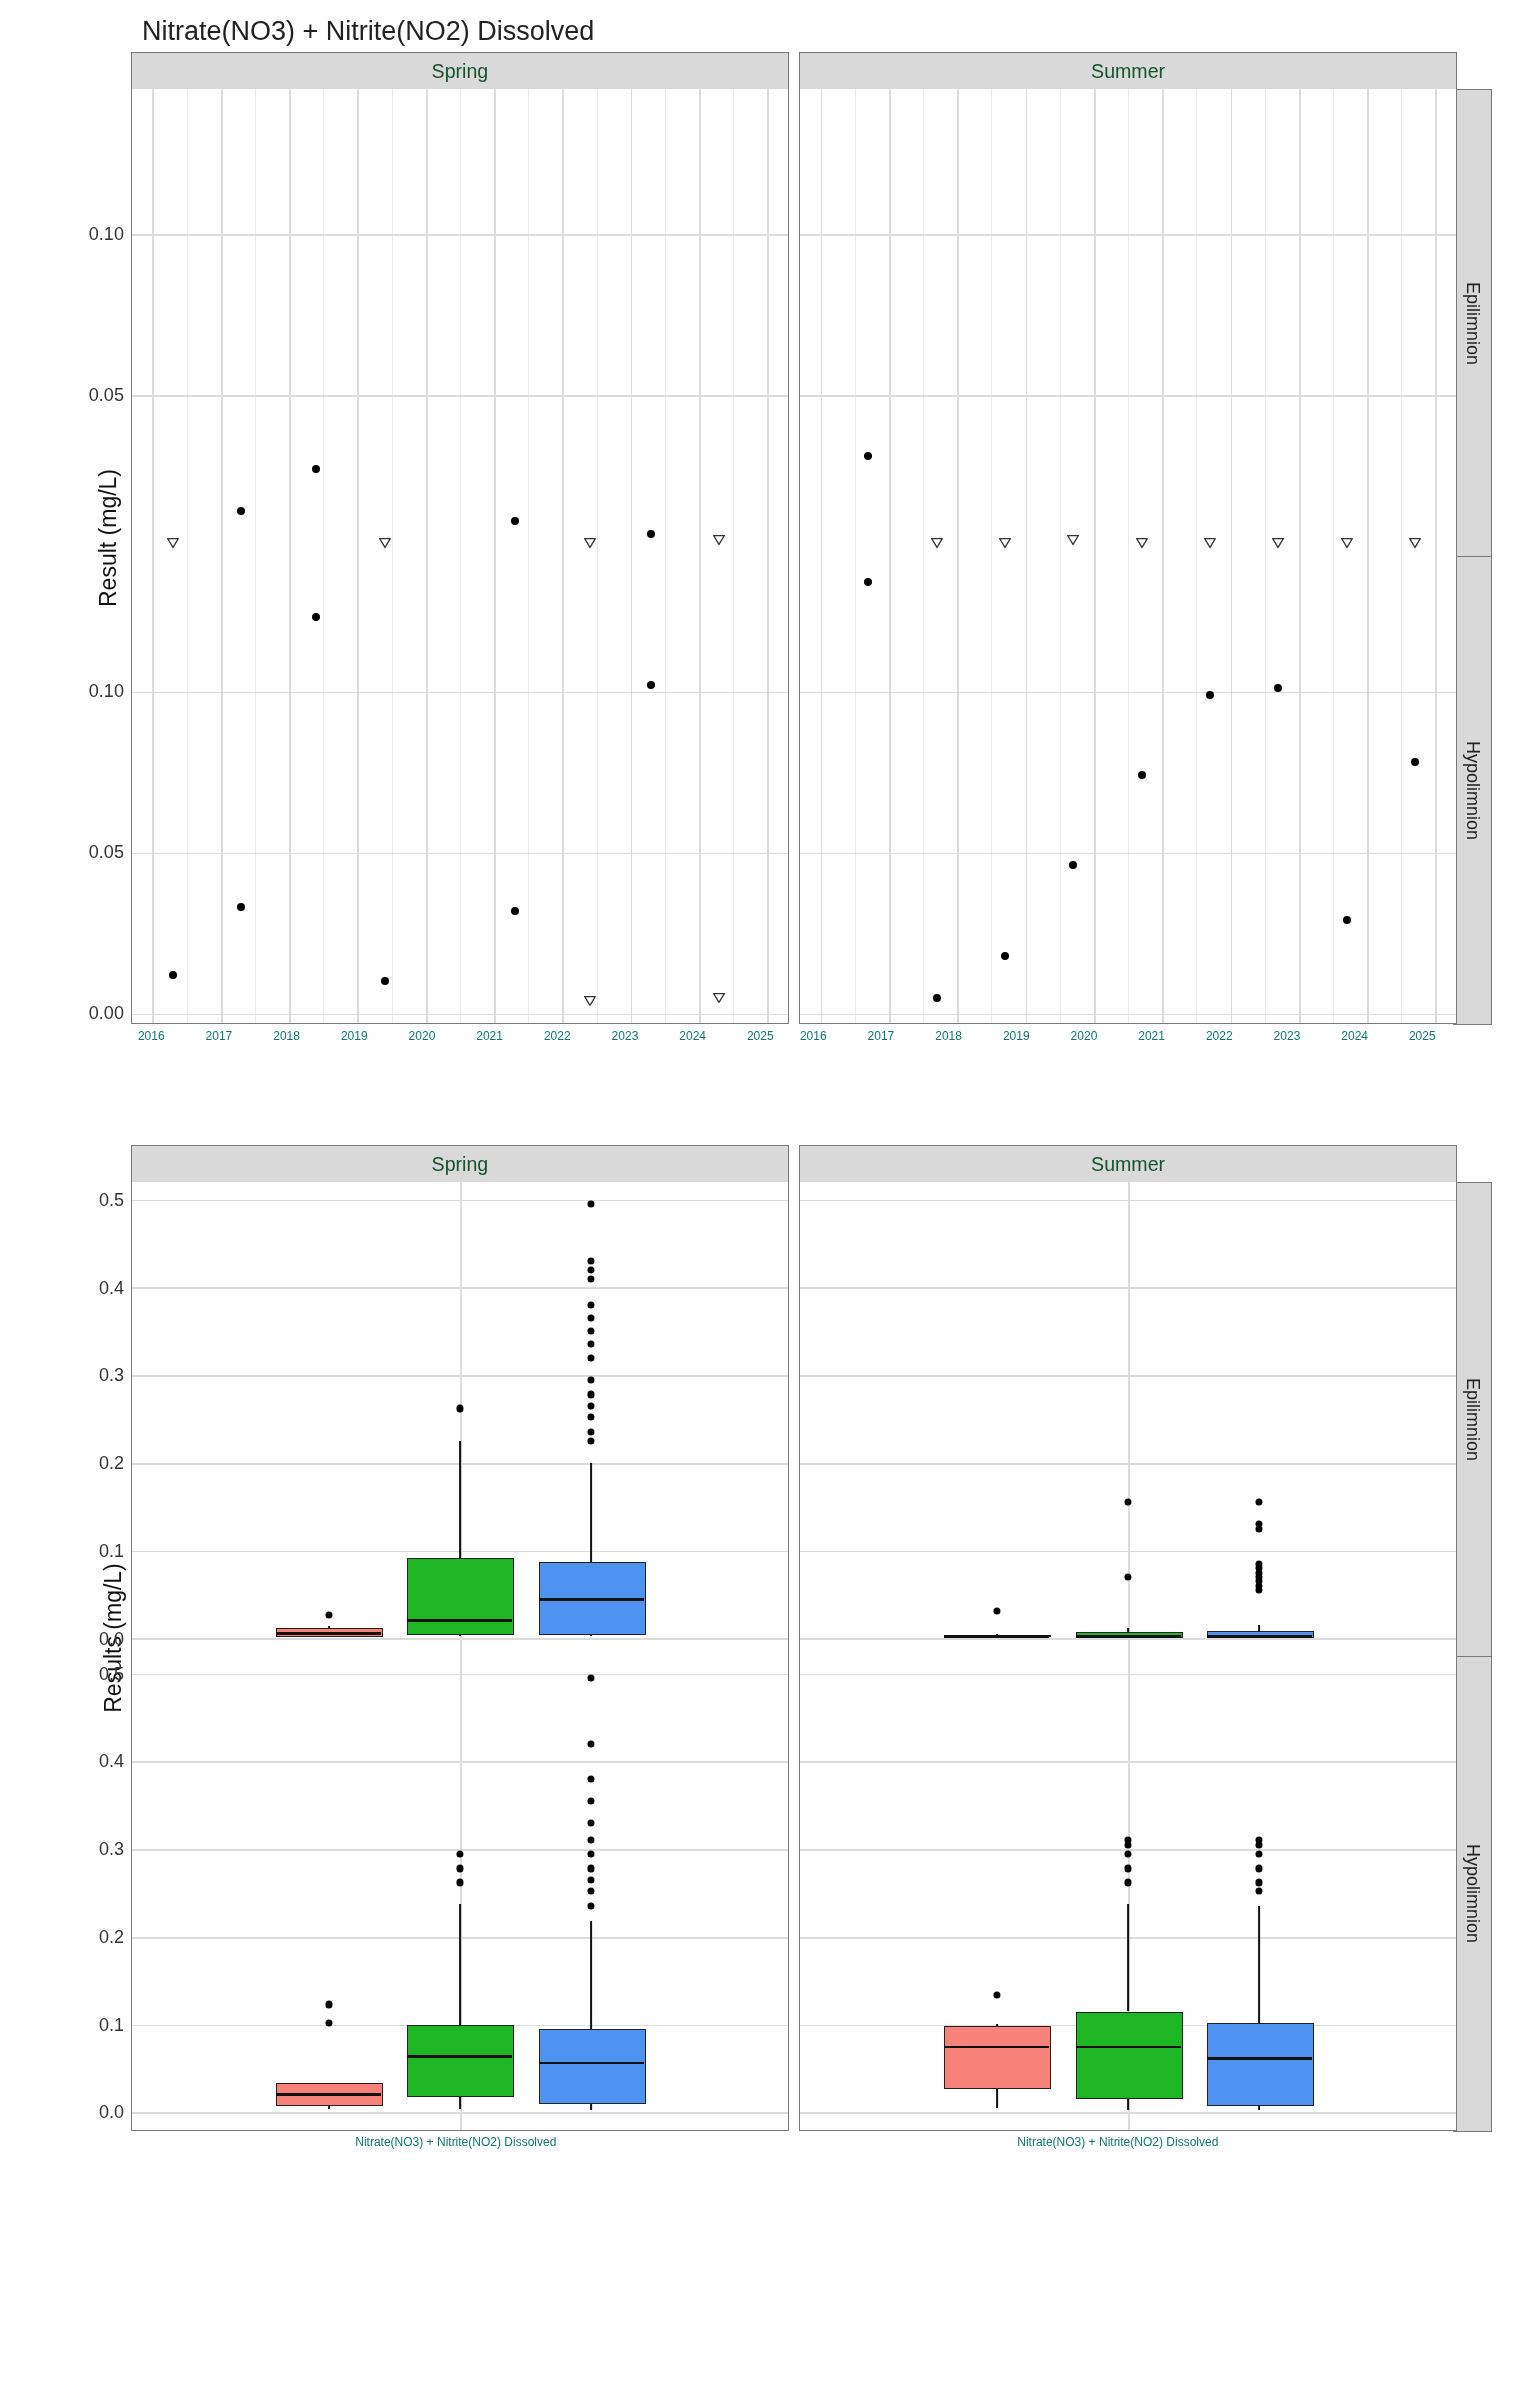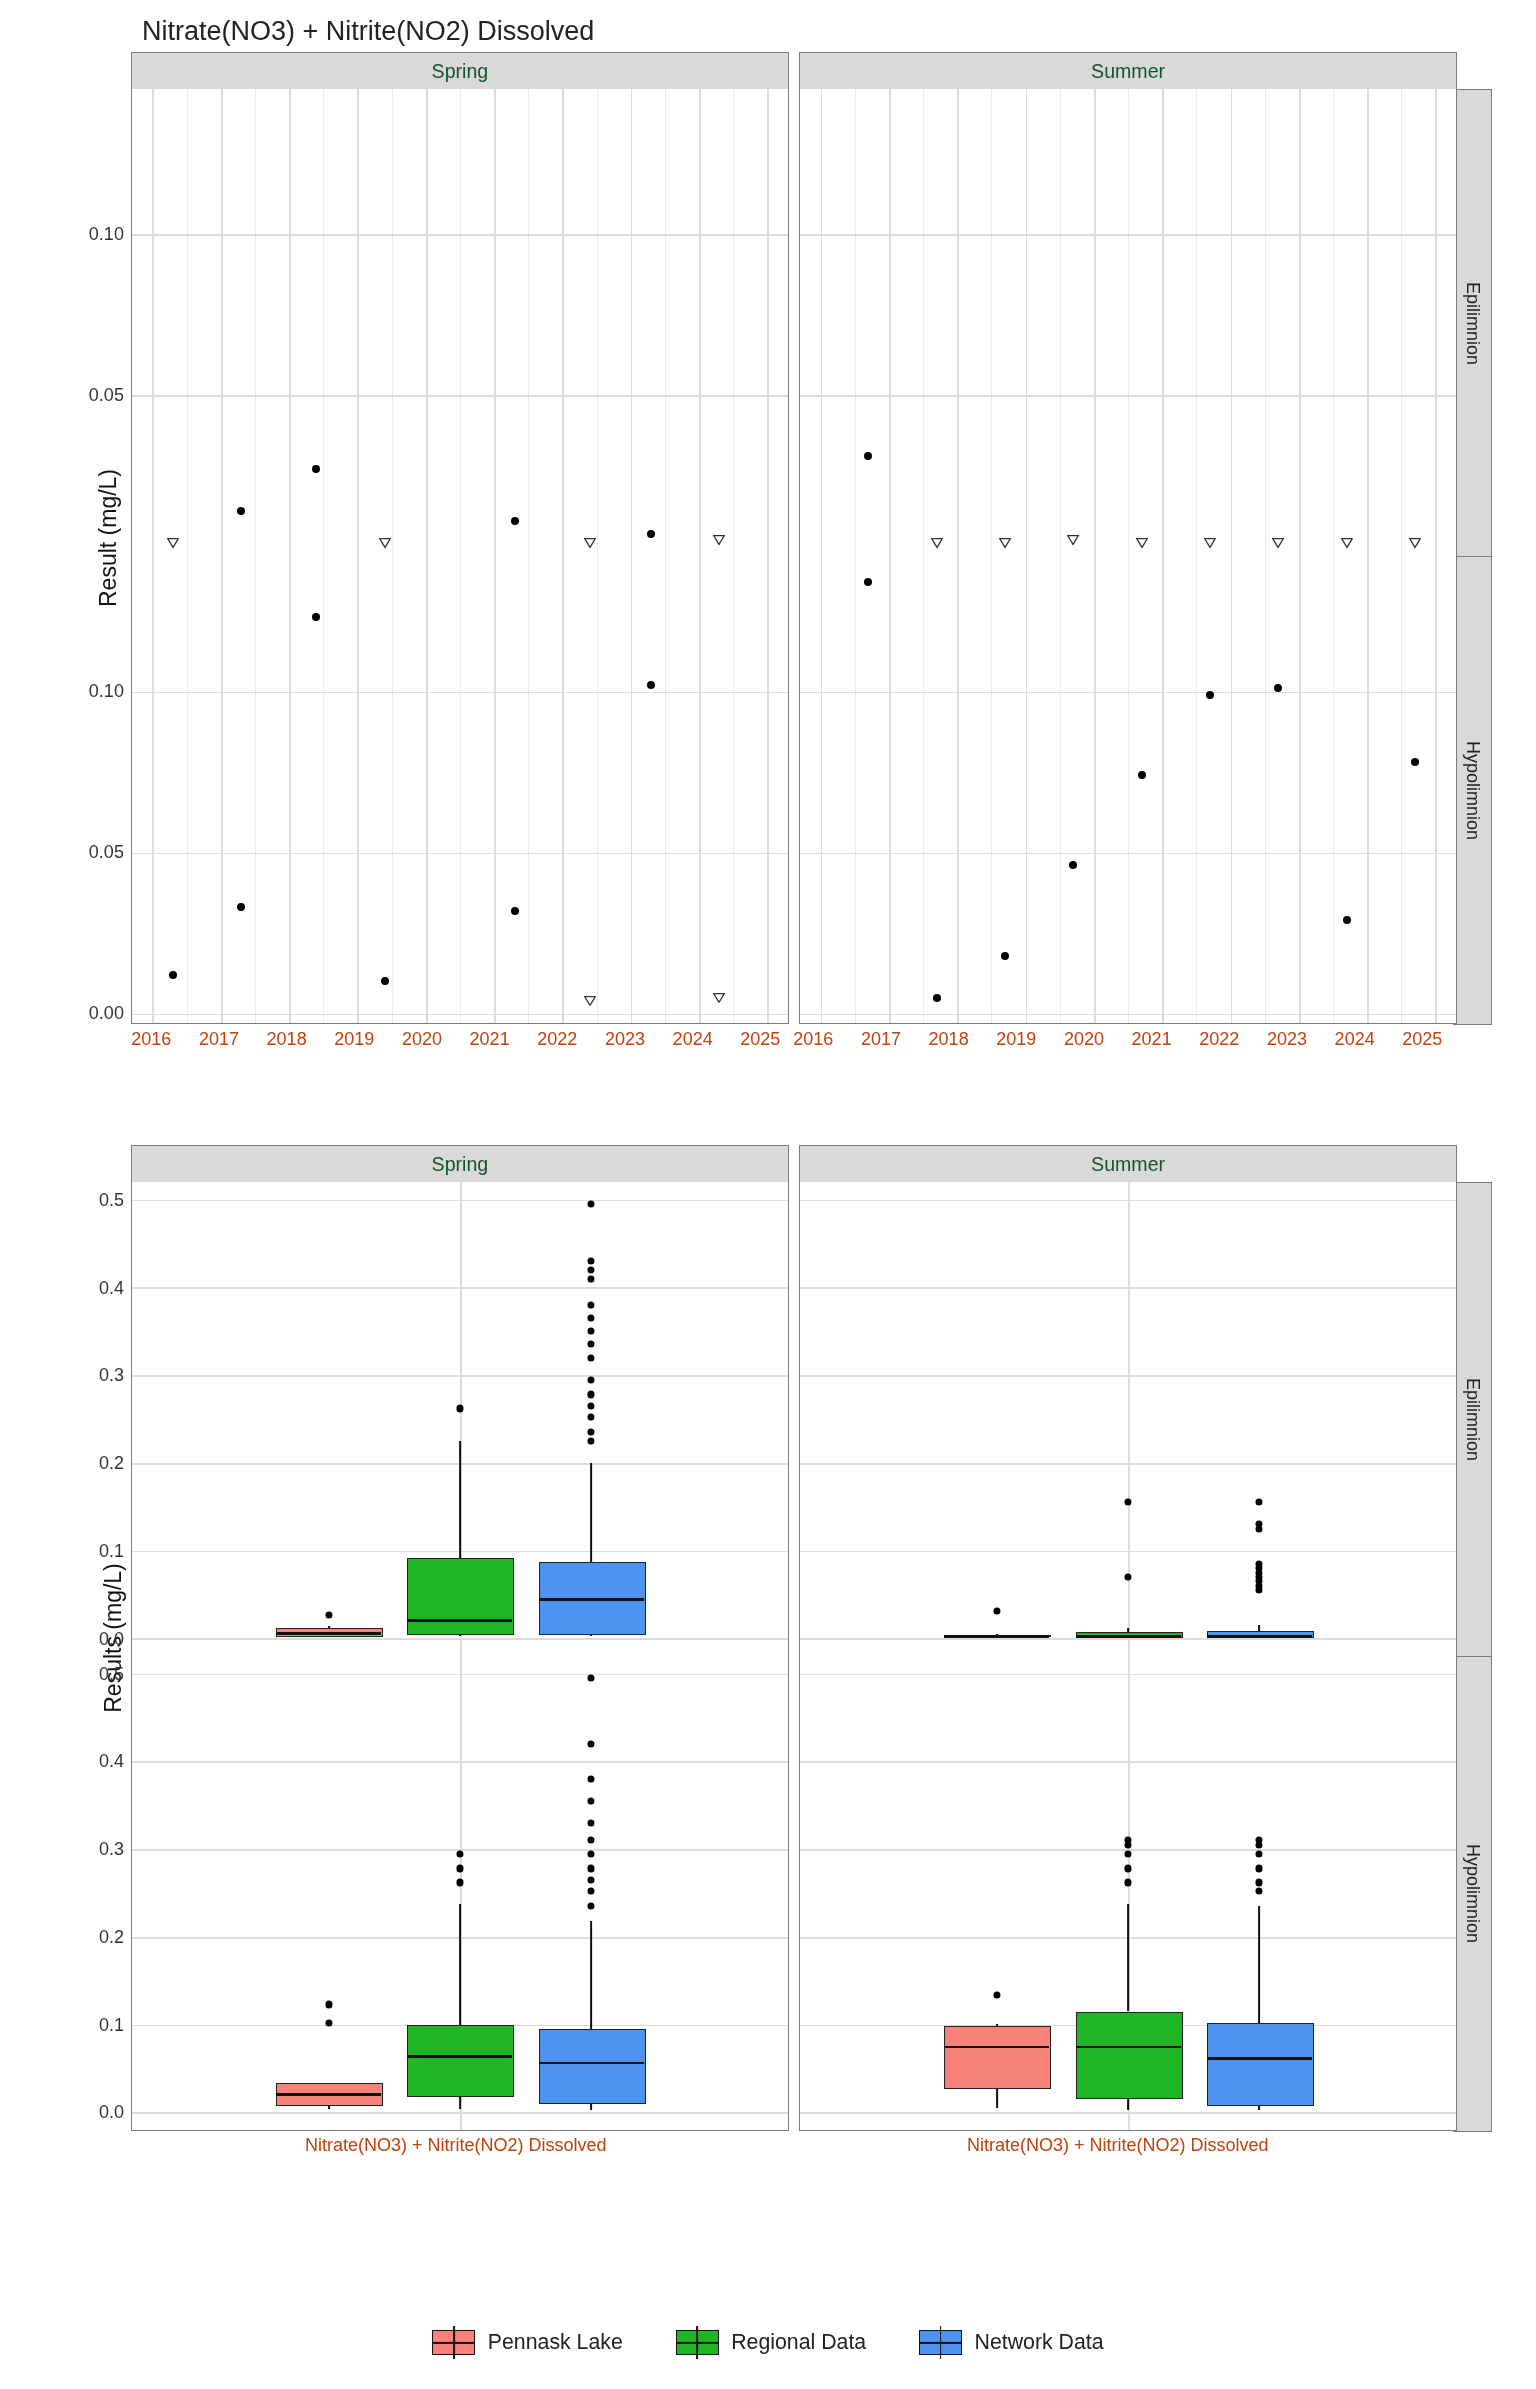--- a/index.html
+++ b/index.html
@@ -14,21 +14,21 @@
   .gridvM{background:#dcdcdc;width:1.8px}
   .gridh{position:absolute;left:0;right:0;height:1.8px;background:#dcdcdc}
   .pt{position:absolute;width:8px;height:8px;border-radius:50%;background:#000;transform:translate(-50%,-50%)}
   .tri-outline{position:absolute;width:12.4px;height:10.7px;transform:translate(-50%,-50%)}
   .tri-outline svg{display:block}
   .yaxis{position:absolute;left:0;top:0;bottom:0;width:87px}
   .ytick{position:absolute;right:7.1px;font-size:18px;color:#333;transform:translateY(-50%)}
   .ylabel{position:absolute;left:3.6px;top:50%;transform:translate(-9px,-50%) rotate(-90deg);transform-origin:center;font-size:23px;color:#111;white-space:nowrap}
   .xaxis{display:flex;gap:12.4px;margin-left:87px}
   .xaxis .xa{flex:1;position:relative;height:36px}
-  .xtick{position:absolute;top:5.3px;font-size:18px;color:#c2410c;transform:translateX(-50%);white-space:nowrap}
+  .xtick{position:absolute;top:5.3px;font-size:12px;color:#0f766e;transform:translateX(-50%);white-space:nowrap}
   
   .box{position:absolute;border:1.3px solid #222}
   .med{position:absolute;height:2.7px;background:#111}
   .whisk{position:absolute;width:1.8px;background:#111;transform:translateX(-50%)}
   .out{position:absolute;width:7.1px;height:7.1px;border-radius:50%;background:#000;transform:translate(-50%,-50%)}
   .legend{position:absolute;left:0;right:0;display:flex;justify-content:center;gap:53px;align-items:center}
   .lg{display:flex;align-items:center;gap:12.4px;font-size:21.3px}
   .lg-swatch{width:41px;height:23px;position:relative;border:1.3px solid #111}
   .lg-swatch::after{content:"";position:absolute;left:50%;top:-5.3px;bottom:-5.3px;width:1.8px;background:#111;transform:translateX(-50%)}
   .lg-swatch .m{position:absolute;left:0;right:0;top:50%;height:2.2px;background:#111;transform:translateY(-50%)}
@@ -439,35 +439,15 @@
         <div class="xa">
           <div class="xtick" style="left: 50%;">Nitrate(NO3) + Nitrite(NO2) Dissolved</div>
         </div>
         <div class="xa">
           <div class="xtick" style="left: 50%;">Nitrate(NO3) + Nitrite(NO2) Dissolved</div>
         </div>
         <div style="flex: 0 0 37px;"></div>
       </div>
   </div>
 
-  <div class="legend" style="bottom:34px" id="legend">
-      <div class="lg">
-        <span class="lg-swatch" style="background:#f7827a">
-          <span class="m"></span>
-        </span>
-        <span>Pennask Lake</span>
-      </div>
-      <div class="lg">
-        <span class="lg-swatch" style="background:#1fb626">
-          <span class="m"></span>
-        </span>
-        <span>Regional Data</span>
-      </div>
-      <div class="lg">
-        <span class="lg-swatch" style="background:#4f93f0">
-          <span class="m"></span>
-        </span>
-        <span>Network Data</span>
-      </div>
-    </div>
 
 </div>
 
 
 </body></html>

